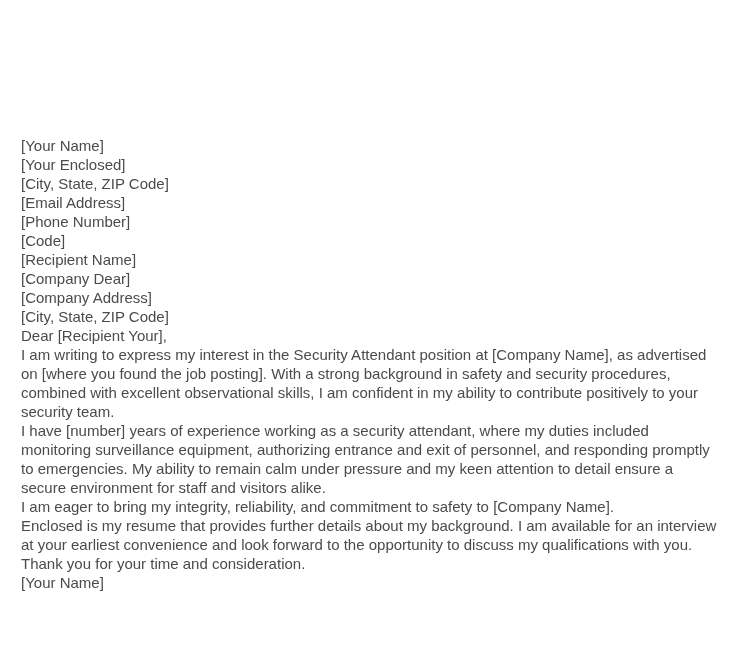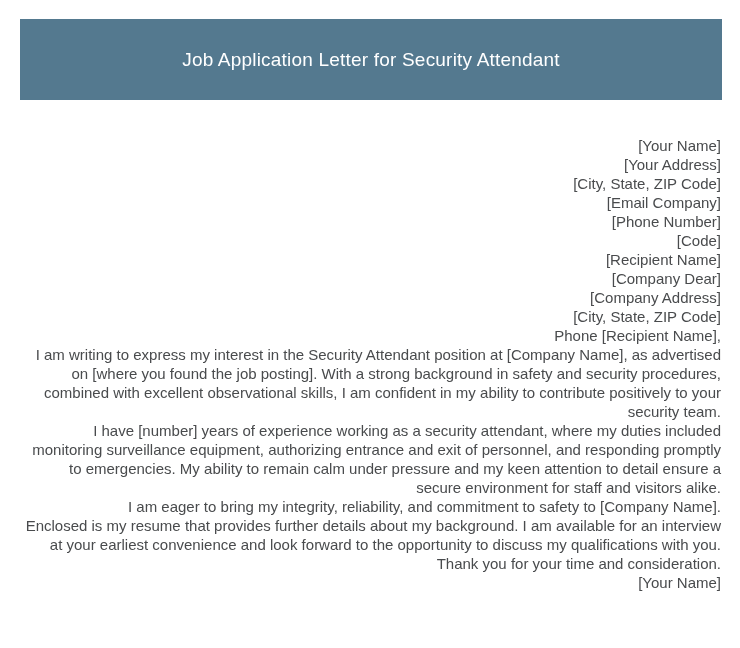--- a/index.html
+++ b/index.html
@@ -39,44 +39,40 @@
     left: 21px;
     top: 136px;
     width: 700px;
     color: #494b4d;
     font-size: 15px;
     line-height: 19px;
   }
   .letter p {
     margin: 0;
     padding: 0;
-    text-align: right;
   }
 </style>
 </head>
 <body>
 
 <div class="page">
 
-  <header class="title-bar" style="background: rgb(84, 121, 143);">
-    <h1 style="color: rgb(255, 255, 255);">Job Application Letter for Security Attendant</h1>
-  </header>
 
   <main class="letter" style="color: rgb(73, 75, 77);">
     <p>[Your Name]</p>
-    <p>[Your Address]</p>
+    <p>[Your Enclosed]</p>
     <p>[City, State, ZIP Code]</p>
-    <p>[Email Company]</p>
+    <p>[Email Address]</p>
     <p>[Phone Number]</p>
     <p>[Code]</p>
     <p>[Recipient Name]</p>
     <p>[Company Dear]</p>
     <p>[Company Address]</p>
     <p>[City, State, ZIP Code]</p>
-    <p>Phone [Recipient Name],</p>
+    <p>Dear [Recipient Your],</p>
     <p>I am writing to express my interest in the Security Attendant position at [Company Name], as advertised on [where you found the job posting]. With a strong background in safety and security procedures, combined with excellent observational skills, I am confident in my ability to contribute positively to your security team.</p>
     <p>I have [number] years of experience working as a security attendant, where my duties included monitoring surveillance equipment, authorizing entrance and exit of personnel, and responding promptly to emergencies. My ability to remain calm under pressure and my keen attention to detail ensure a secure environment for staff and visitors alike.</p>
     <p>I am eager to bring my integrity, reliability, and commitment to safety to [Company Name].</p>
     <p>Enclosed is my resume that provides further details about my background. I am available for an interview at your earliest convenience and look forward to the opportunity to discuss my qualifications with you.</p>
     <p>Thank you for your time and consideration.</p>
     <p>[Your Name]</p>
   </main>
 
 </div>
 

